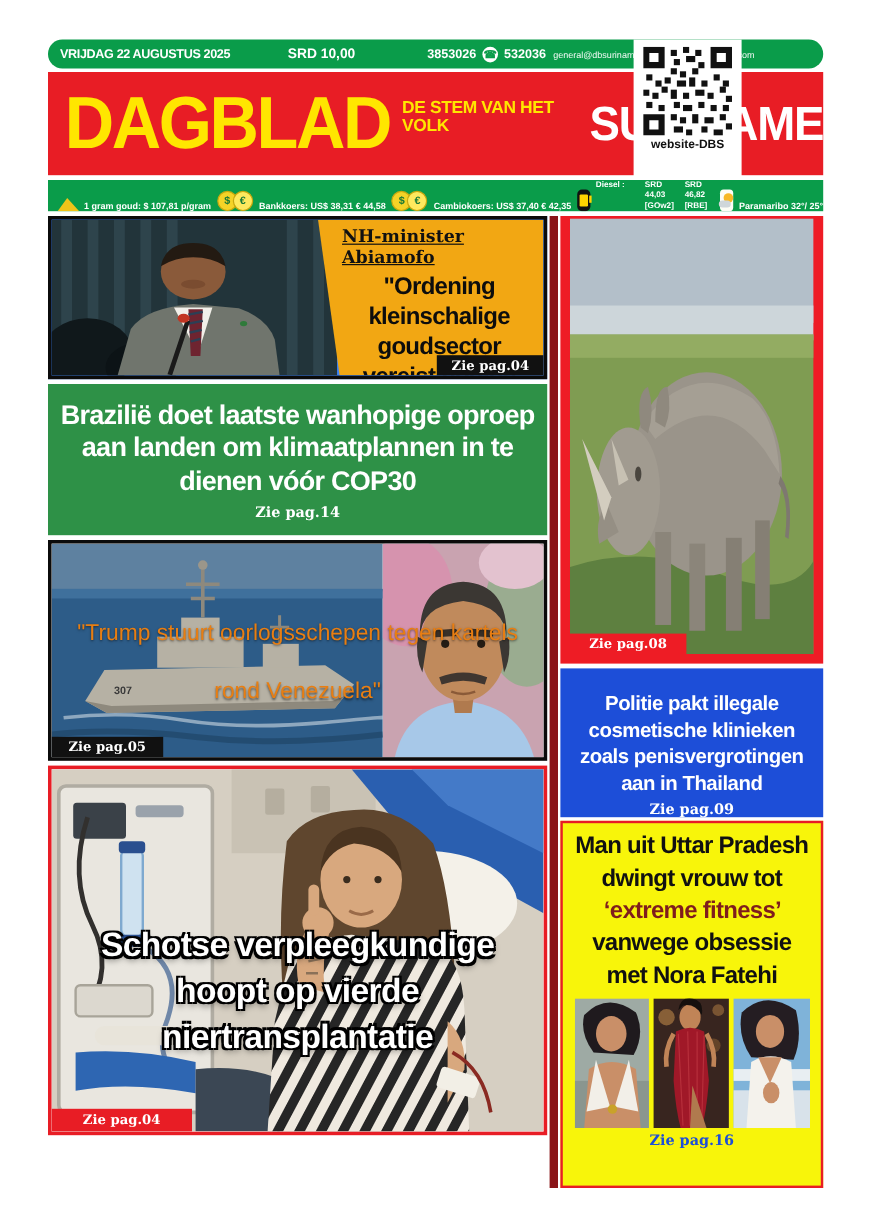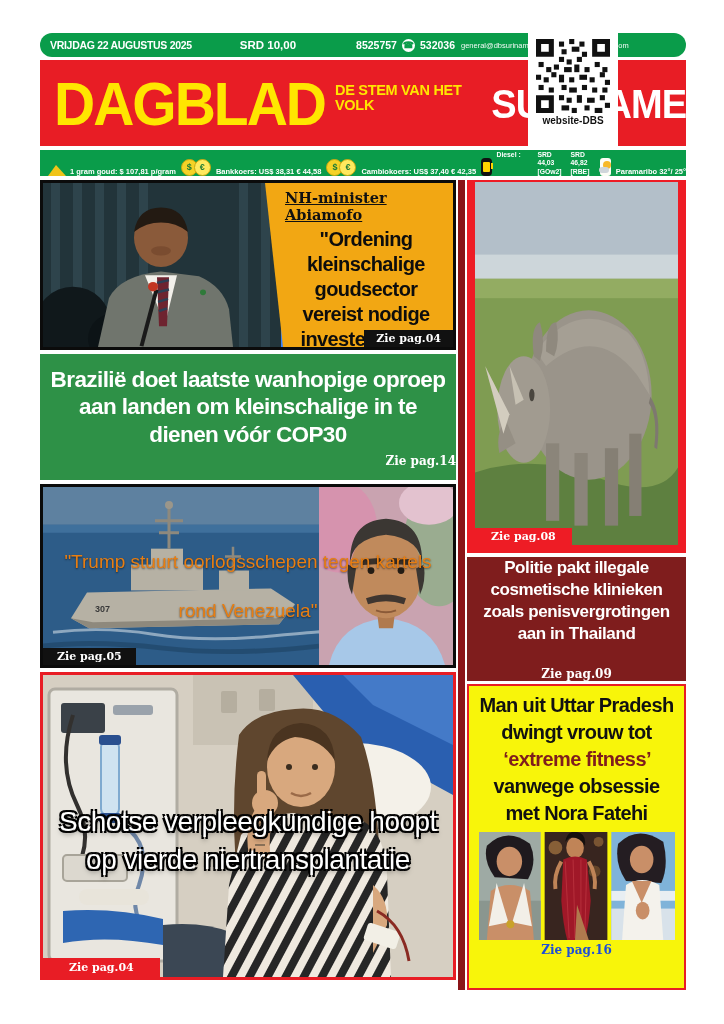--- a/index.html
+++ b/index.html
@@ -43,72 +43,72 @@
   .divider{width:7px;background:#8a1418;margin:0 2px;}
   .col-right{flex:1;display:flex;flex-direction:column;}
   .gap{height:4px;}
 
   .zie{font-family:"DejaVu Serif",serif;font-weight:bold;font-size:11px;}
   .zie-box-black{position:absolute;right:0;bottom:0;background:#111;color:#fff;padding:2px 12px;}
   .zie-box-black-l{position:absolute;left:0;bottom:0;background:#111;color:#fff;padding:2px 14px;}
   .zie-box-red{position:absolute;left:0;bottom:0;background:#e81d25;color:#fff;padding:3px 26px;}
 
   
-  .art-abiamofo{position:relative;height:170px;border:3px solid #0b0b0b;box-sizing:border-box;background:#3b82f6;overflow:hidden;}
+  .art-abiamofo{position:relative;height:136px;border:3px solid #0b0b0b;box-sizing:border-box;background:#3b82f6;overflow:hidden;}
   .abia-photo{position:absolute;left:0;top:0;width:238px;height:100%;}
   .abia-text{position:absolute;left:222px;top:0;right:0;bottom:0;background:#f2a713;clip-path:polygon(0 0,100% 0,100% 100%,18px 100%);display:flex;flex-direction:column;align-items:center;padding:4px 6px 4px 20px;box-sizing:border-box;}
   .kicker{font-family:"DejaVu Serif",serif;font-weight:bold;font-size:14.5px;color:#111;text-decoration:underline;margin-top:2px;}
   .abia-quote{font-weight:bold;font-size:20px;line-height:1.25;color:#0d0d0d;text-align:center;letter-spacing:-.6px;margin-top:4px;}
 
   
   .art-cop30{position:relative;height:126px;background:#2e9147;color:#fff;text-align:center;display:flex;flex-direction:column;justify-content:center;}
   .cop-head{font-weight:bold;font-size:22.5px;line-height:1.22;letter-spacing:-.6px;padding:0 6px;}
-  .cop-zie{margin-top:6px;font-size:12px;font-family:"DejaVu Serif",serif;font-weight:bold;text-align:right;}
+  .cop-zie{margin-top:6px;font-size:12px;font-family:"DejaVu Serif",serif;font-weight:bold;}
 
   
   .art-venezuela{position:relative;height:184px;border:3px solid #0b0b0b;box-sizing:border-box;overflow:hidden;}
   .ven-photos{display:flex;height:100%;}
   .ven-ship{width:276px;height:100%;}
   .ven-maduro{flex:1;height:100%;}
   .ven-head{position:absolute;left:0;right:0;top:50px;color:#e87e12;font-size:19px;font-weight:normal;text-align:center;line-height:2.6;padding:0 8px;text-shadow:0 1px 2px rgba(0,0,0,.55);}
 
   
   .art-nurse{position:relative;height:308px;border:3px solid #e81d25;box-sizing:border-box;overflow:hidden;}
   .nurse-photo{position:absolute;inset:0;width:100%;height:100%;}
-  .nurse-head{position:absolute;left:0;right:0;top:128px;text-align:center;color:#fff;font-weight:normal;font-size:28px;line-height:1.35;letter-spacing:-.5px;
+  .nurse-head{position:absolute;left:0;right:0;top:128px;text-align:center;color:#fff;font-weight:bold;font-size:28px;line-height:1.35;letter-spacing:-.5px;
     text-shadow:-2px -2px 0 #000,2px -2px 0 #000,-2px 2px 0 #000,2px 2px 0 #000,0 3px 5px rgba(0,0,0,.5);}
 
   
   .art-rhino{position:relative;height:373px;background:#ee1c25;display:flex;flex-direction:column;}
   .rhino-head{color:#fff;font-weight:bold;font-size:23px;line-height:1.3;text-align:center;letter-spacing:-.6px;padding:8px 6px 4px;}
   .rhino-photo-wrap{position:relative;margin:2px 8px 8px;flex:1;}
   .rhino-photo{width:100%;height:100%;display:block;}
   .rhino-zie{position:absolute;left:0;bottom:0;background:#ee1c25;color:#fff;padding:2px 16px;}
 
-  .art-thailand{position:relative;height:124px;margin-top:4px;background:#7f1d1d;color:#fff;text-align:center;display:flex;flex-direction:column;justify-content:space-between;}
+  .art-thailand{position:relative;height:124px;margin-top:4px;background:#1d4ed8;color:#fff;text-align:center;display:flex;flex-direction:column;justify-content:flex-end;}
   .thai-head{font-weight:bold;font-size:17px;line-height:1.3;letter-spacing:-.4px;padding:0 8px;}
   .thai-zie{margin-top:3px;font-family:"DejaVu Serif",serif;font-weight:bold;font-size:12px;}
 
   .art-fitness{position:relative;height:306px;margin-top:3px;background:#f8f50a;border:2px solid #e81d25;box-sizing:border-box;display:flex;flex-direction:column;align-items:center;}
   .fit-head{font-weight:bold;font-size:20px;line-height:1.35;color:#111;text-align:center;letter-spacing:-.6px;margin-top:6px;padding:0 10px;}
   .fit-highlight{color:#7f1d1d;}
   .fit-collage{width:196px;height:108px;margin-top:5px;}
   .fit-zie{font-family:"DejaVu Serif",serif;font-weight:bold;font-size:12px;color:#1d4ed8;margin-top:3px;}
 </style>
 </head>
 <body>
 
 <div class="page">
   <div class="content">
 
     <div class="topbar">
       <span class="date">VRIJDAG 22 AUGUSTUS 2025</span>
       <span class="price">SRD 10,00</span>
       <span class="phones">
-        <span>8525757</span>
+        <span>3853026</span>
         <span class="phone-badge">☎</span>
         <span>532036</span>
       </span>
       <span class="contact">general@dbsuriname.com / www.dbsuriname.com</span>
     </div>
 
     <div class="masthead">
       <span class="title-main">DAGBLAD</span>
       <span class="title-side">
         <span class="tagline">DE STEM VAN HET VOLK</span>
@@ -237,21 +237,21 @@
           <div class="abia-text">
             <span class="kicker">NH-minister Abiamofo</span>
             <span class="abia-quote">"Ordening kleinschalige goudsector vereist nodige investeringen"</span>
           </div>
           <span class="zie zie-box-black">Zie pag.04</span>
         </div>
 
         <div class="gap"></div>
 
         <div class="art-cop30">
-          <span class="cop-head">Brazilië doet laatste wanhopige oproep aan landen om kleinschalige in te dienen vóór COP30</span>
+          <span class="cop-head">Brazilië doet laatste wanhopige oproep aan landen om klimaatplannen in te dienen vóór COP30</span>
           <span class="cop-zie zie">Zie pag.14</span>
         </div>
 
         <div class="gap"></div>
 
         <div class="art-venezuela">
           <div class="ven-photos">
             <svg class="ven-ship" viewBox="0 0 276 179" preserveAspectRatio="none">
               <rect width="276" height="40" fill="#5e81a0"></rect>
               <rect y="38" width="276" height="141" fill="#2d5c88"></rect>

